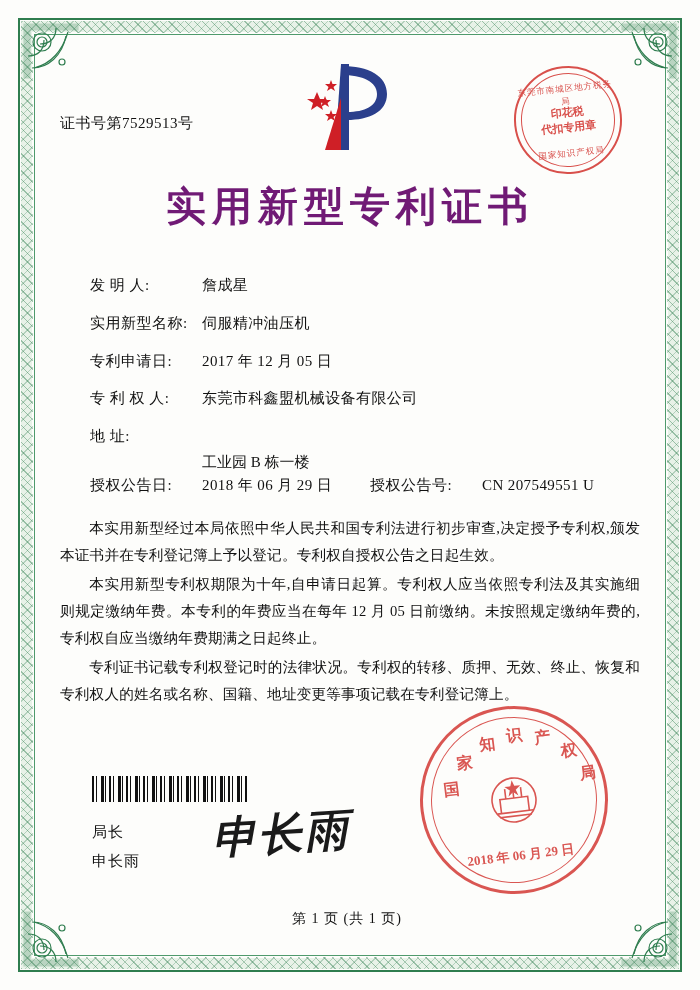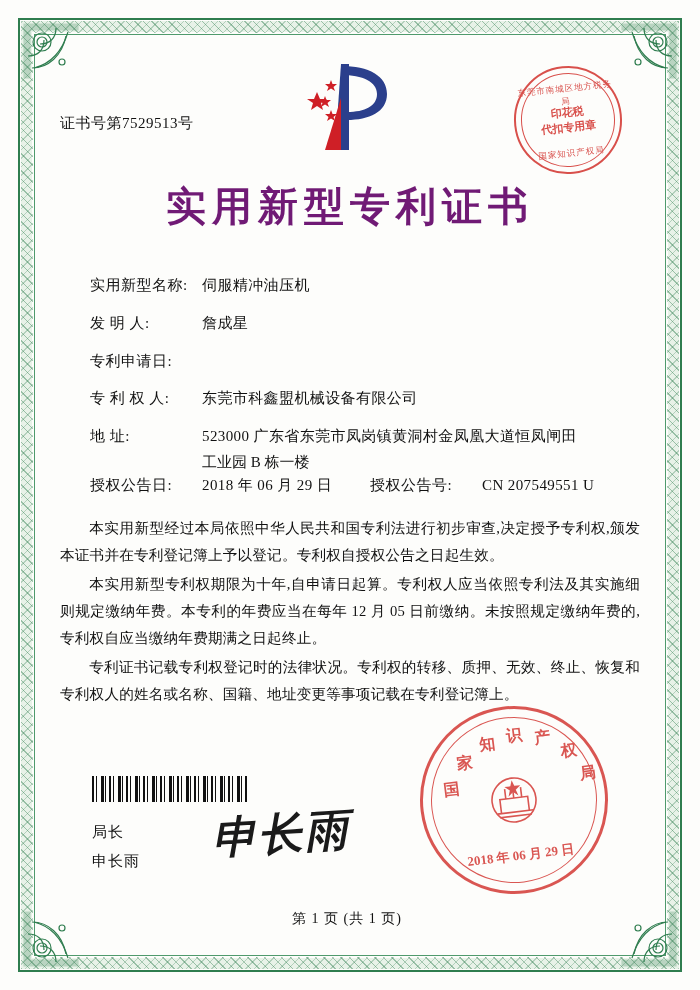--- a/index.html
+++ b/index.html
@@ -368,42 +368,42 @@
   </div>
 
   <div class="content">
     <div class="cert-no">证书号第7529513号</div>
 
     <div class="title">实用新型专利证书</div>
 
     <div class="fields">
 
       <div class="field-row">
+        <div class="field-label">发 明 人:</div>
+        <div class="field-value">詹成星</div>
+      </div>
+
+      <div class="field-row">
         <div class="field-label">实用新型名称:</div>
         <div class="field-value">伺服精冲油压机</div>
       </div>
 
-      <div class="field-row">
-        <div class="field-label">发 明 人:</div>
-        <div class="field-value">詹成星</div>
-      </div>
-
 
       <div class="field-row">
         <div class="field-label">专利申请日:</div>
+        <div class="field-value">2017 年 12 月 05 日</div>
       </div>
 
       <div class="field-row">
         <div class="field-label">专 利 权 人:</div>
         <div class="field-value">东莞市科鑫盟机械设备有限公司</div>
       </div>
 
       <div class="field-row">
         <div class="field-label">地 址:</div>
-        <div class="field-value">523000  广东省东莞市凤岗镇黄洞村金凤凰大道恒凤闸田</div>
       </div>
       <div class="addr-second">工业园 B 栋一楼</div>
 
       <div class="two-col">
         <div class="col">
           <div class="field-label">授权公告日:</div>
           <div class="field-value">2018 年 06 月 29 日</div>
         </div>
         <div class="col">
           <div class="field-label">授权公告号:</div>

